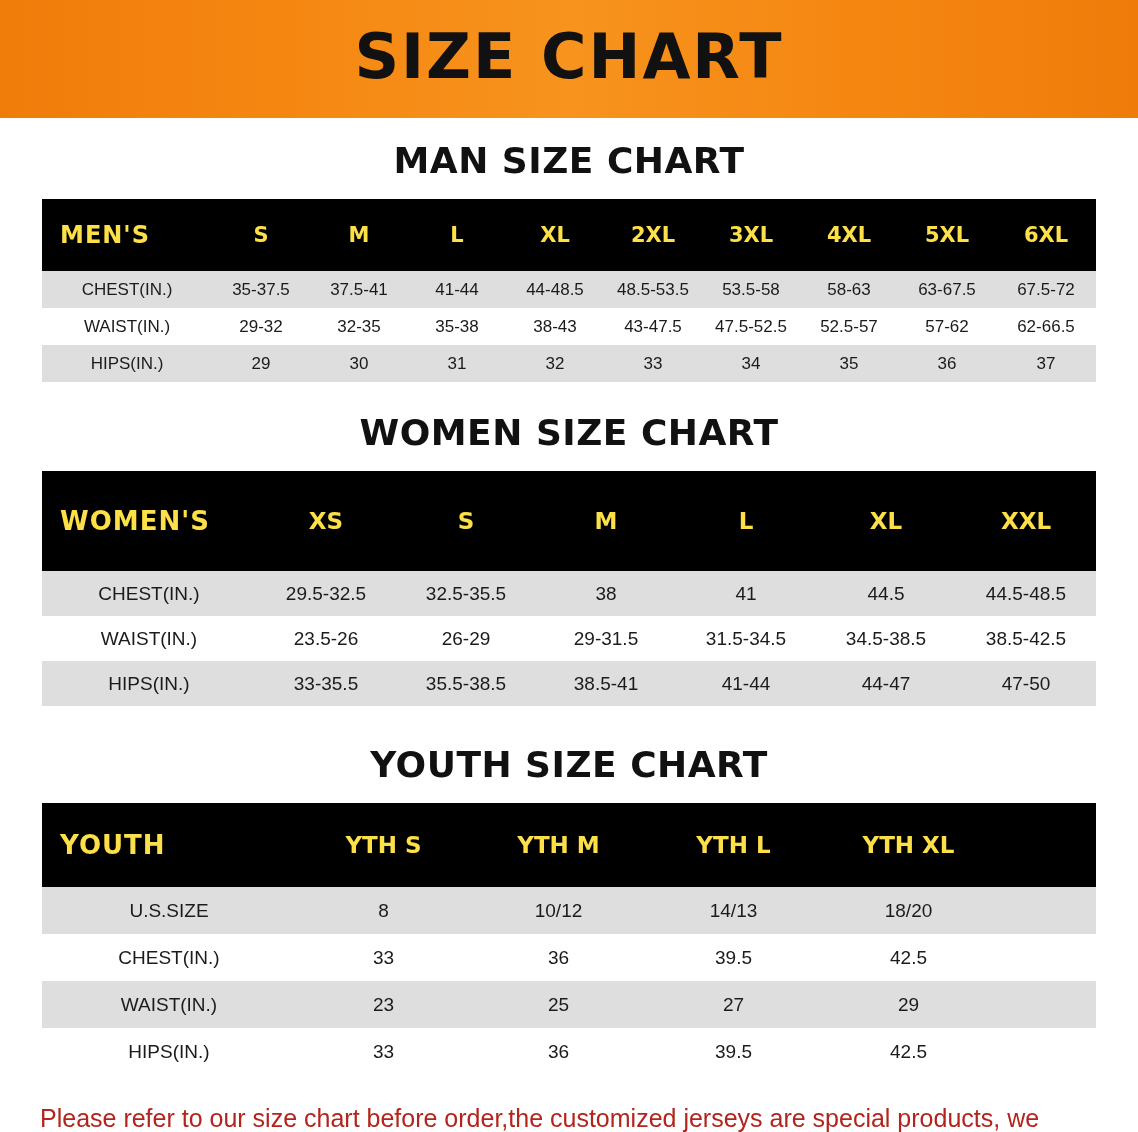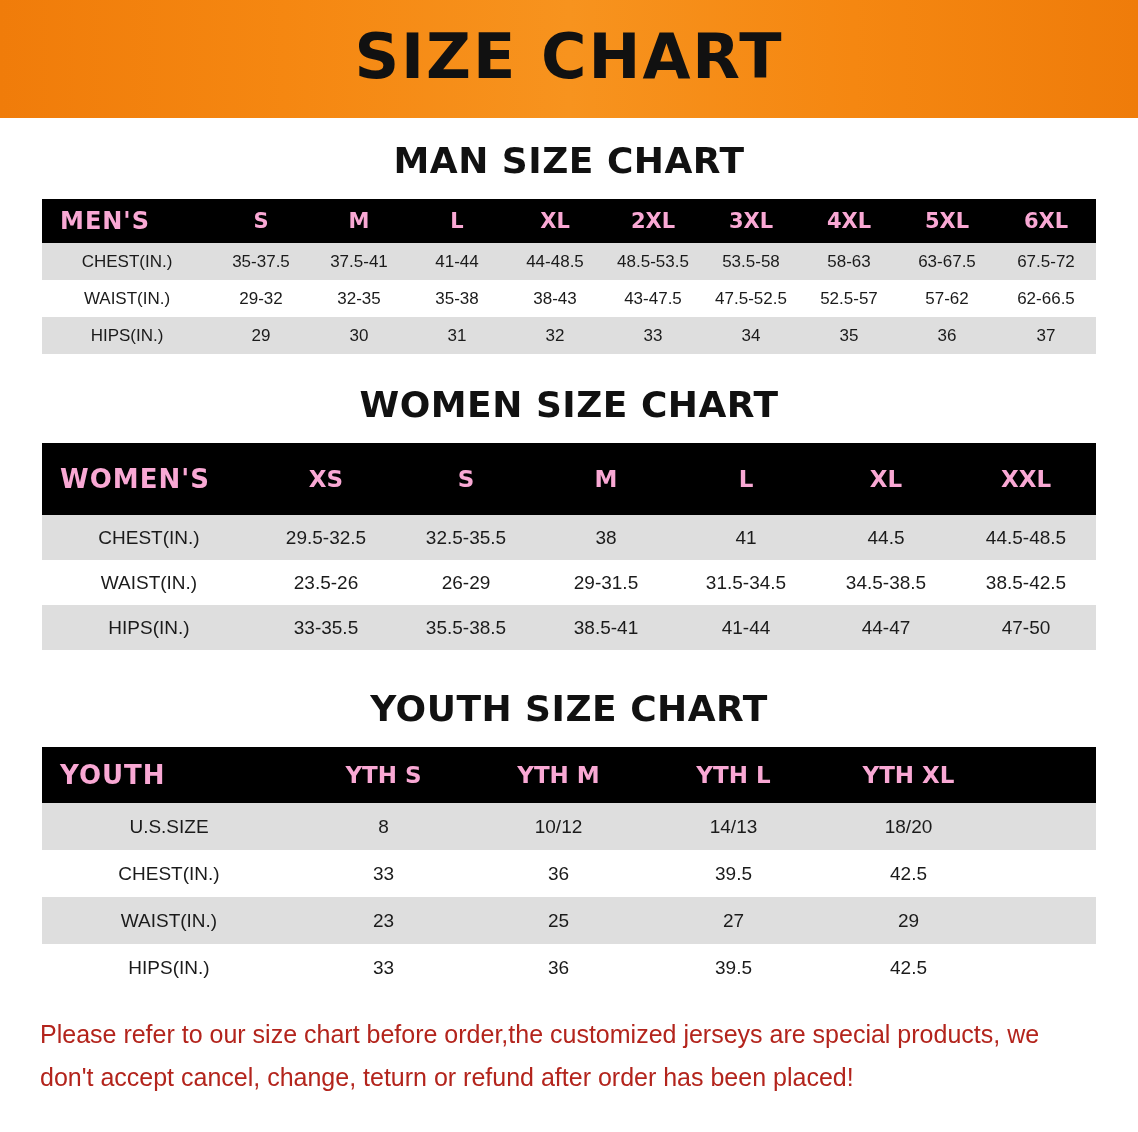--- a/index.html
+++ b/index.html
@@ -52,25 +52,25 @@
   .tbl-wrap {
     margin: 0 42px;
   }
   table {
     width: 1054px;
     border-collapse: collapse;
     table-layout: fixed;
   }
   thead th {
     background: #000000;
-    color: #f9a8d4;
+    color: #fde047;
     font-family: "DejaVu Sans", sans-serif;
     font-weight: bold;
     text-align: center;
-    padding: 0;
+    padding: 14px;
   }
   th.rowlabel-head {
     text-align: left;
     padding-left: 18px;
     letter-spacing: 1px;
   }
   tbody td {
     text-align: center;
     color: #1b1b1b;
     font-family: "Liberation Sans", sans-serif;

